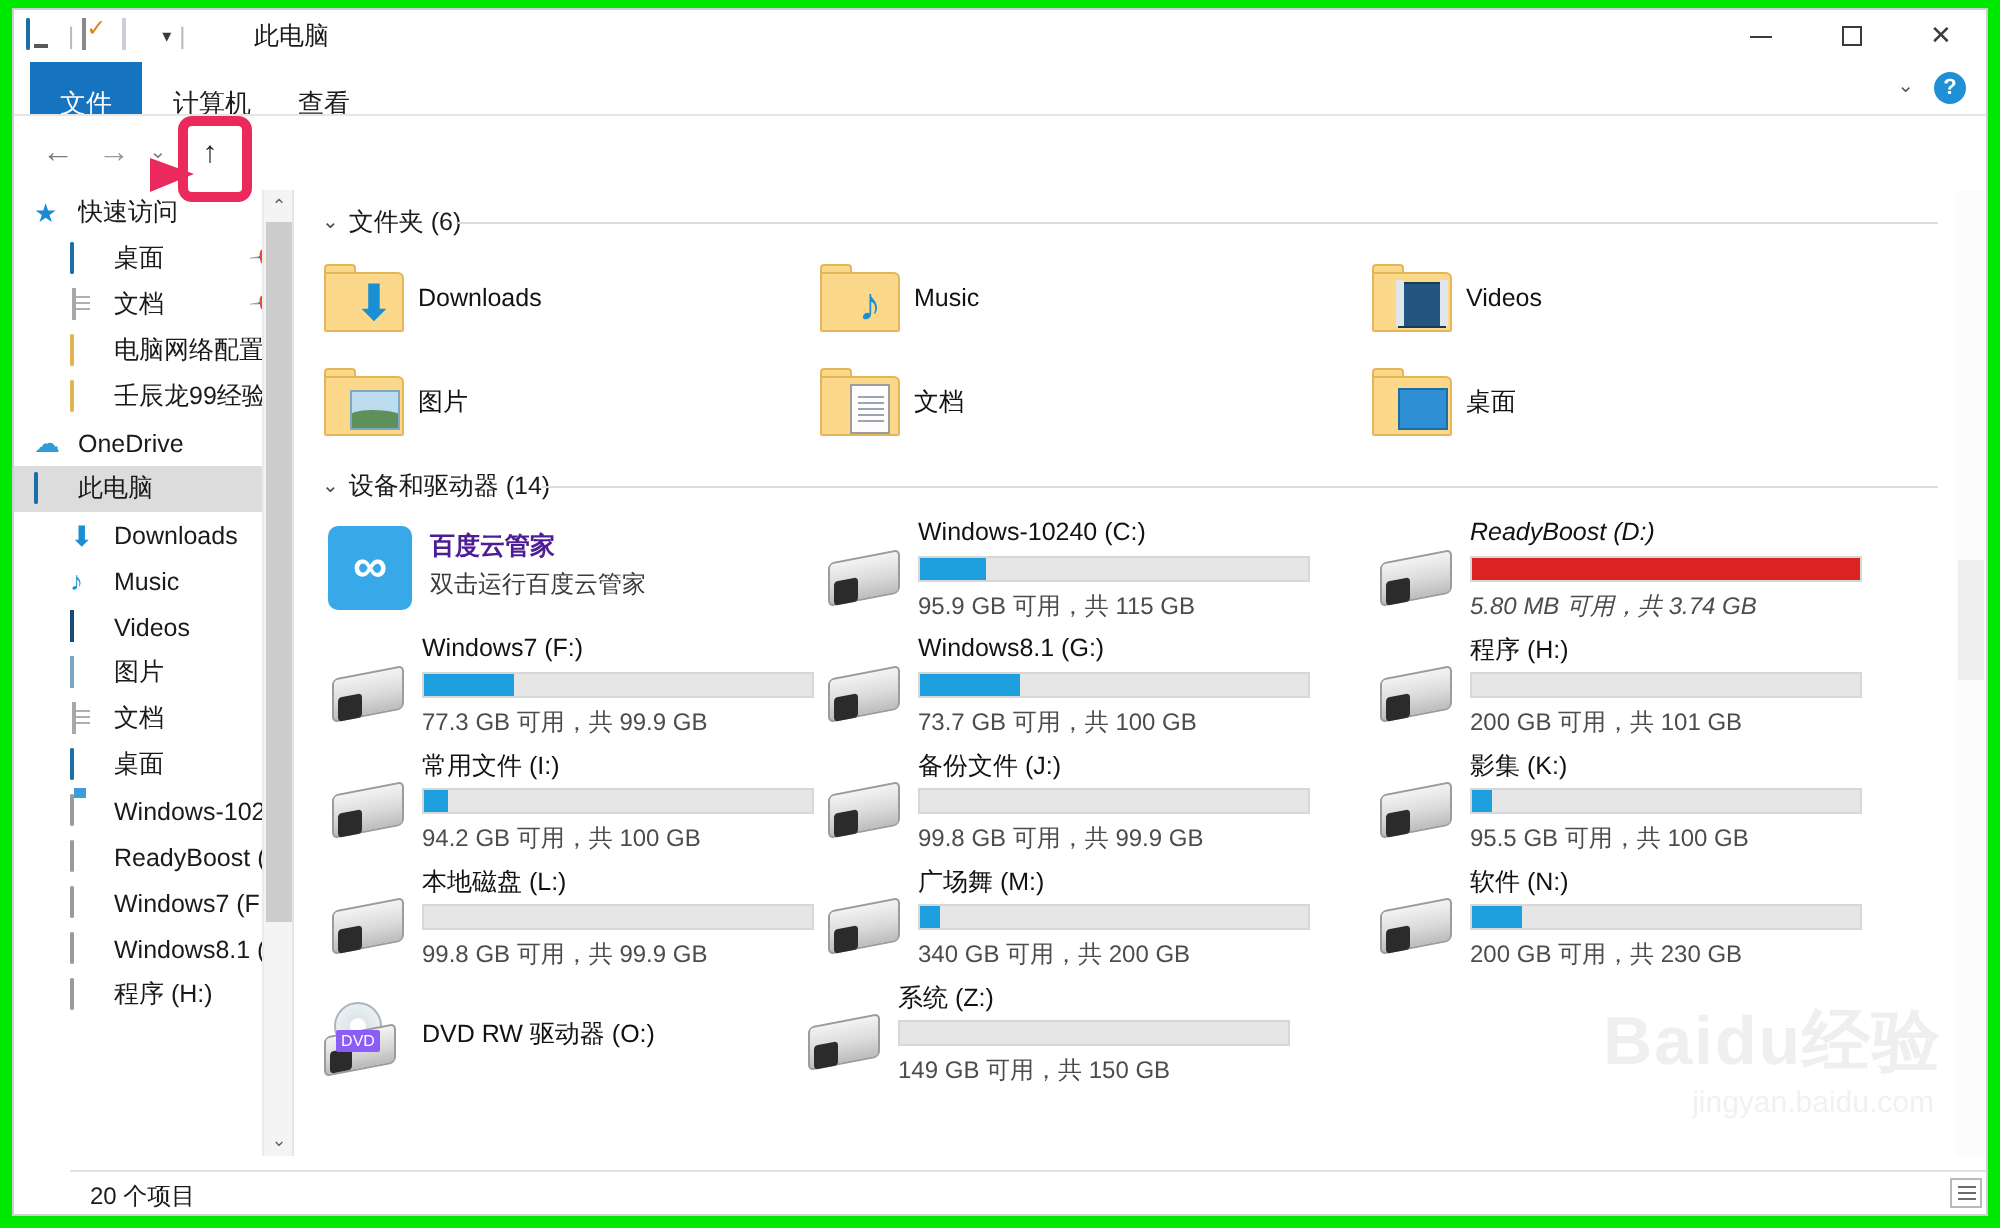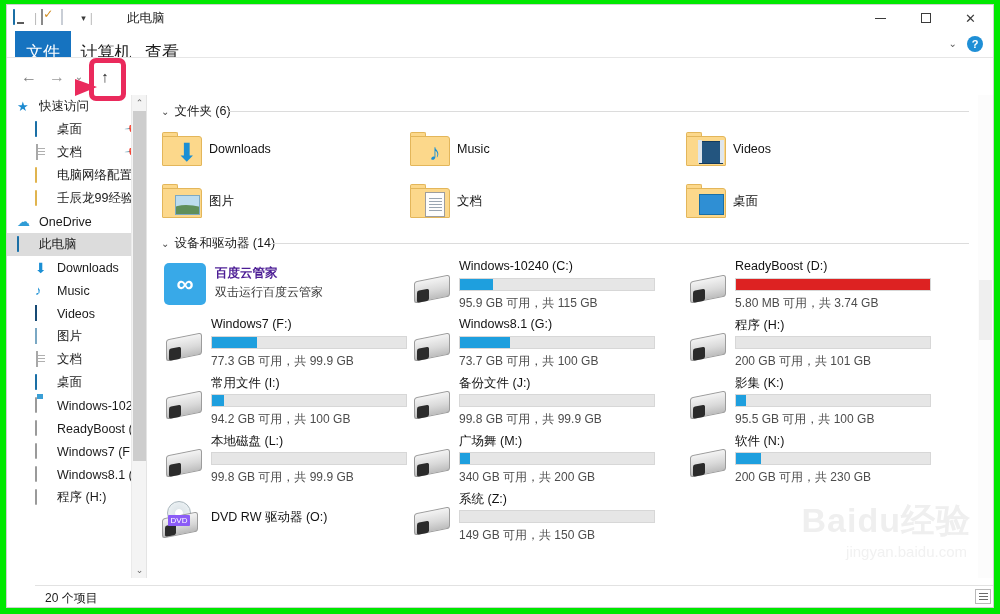--- a/index.html
+++ b/index.html
@@ -45,21 +45,21 @@
   #btn-min { right:90px; }
   #btn-max { right:45px; }
   #btn-close { right:0px; }
   .minglyph { width:11px; height:1px; background:#3b3b3b; }
   .maxglyph { width:10px; height:10px; border:1px solid #3b3b3b; }
 
   
   #tabs { position:absolute; left:0; top:26px; width:986px; height:26px; background:#ffffff; }
   .tab {
     position:absolute; top:0; height:42px; display:flex; align-items:center; justify-content:center;
-    font-size:17px; color:#1d1d1d;
+    font-size:13px; color:#1d1d1d;
   }
   #tab-file { left:8px; width:56px; background:#1673c0; color:#fff; }
   #tab-computer { left:70px; width:58px; }
   #tab-view { left:130px; width:50px; }
   #ribbon-caret { position:absolute; right:36px; top:7px; font-size:10px; color:#5b5b5b; }
   #help-btn {
     position:absolute; right:10px; top:5px; width:16px; height:16px; border-radius:50%;
     background:#1f8fd6; color:#fff; font-size:11px; font-weight:bold;
     display:flex; align-items:center; justify-content:center;
   }
@@ -448,21 +448,21 @@
             <div class="drive-tile" style="left: 262px; top: 164px;">
               <span class="d-ico">
                 <span class="drive3d"></span>
               </span>
               <span class="d-title">Windows-10240 (C:)</span>
               <span class="d-bar">
                 <span class="d-fill" style="width:17%;background:#1e9fde;display:block;"></span>
               </span>
               <span class="d-sub">95.9 GB 可用，共 115 GB</span>
             </div>
-            <div class="drive-tile" style="left: 538px; top: 164px;">
+            <div class="drive-tile" style="left: 538px; top: 164px; font-style: italic;">
               <span class="d-ico">
                 <span class="drive3d"></span>
               </span>
               <span class="d-title">ReadyBoost (D:)</span>
               <span class="d-bar">
                 <span class="d-fill" style="width:100%;background:#dd2222;display:block;"></span>
               </span>
               <span class="d-sub">5.80 MB 可用，共 3.74 GB</span>
             </div>
             <div class="drive-tile" style="left: 14px; top: 222px;">
@@ -548,21 +548,21 @@
             <div class="drive-tile" style="left: 538px; top: 338px;">
               <span class="d-ico">
                 <span class="drive3d"></span>
               </span>
               <span class="d-title">软件 (N:)</span>
               <span class="d-bar">
                 <span class="d-fill" style="width:13%;background:#1e9fde;display:block;"></span>
               </span>
               <span class="d-sub">200 GB 可用，共 230 GB</span>
             </div>
-            <div class="drive-tile" style="left: 262px; top: 396px; text-align: right;">
+            <div class="drive-tile" style="left: 252px; top: 396px; text-align: right;">
               <span class="d-ico">
                 <span class="drive3d"></span>
               </span>
               <span class="d-title">系统 (Z:)</span>
               <span class="d-bar">
                 <span class="d-fill" style="width:0%;background:#1e9fde;display:block;"></span>
               </span>
               <span class="d-sub">149 GB 可用，共 150 GB</span>
             </div>
           </div>

